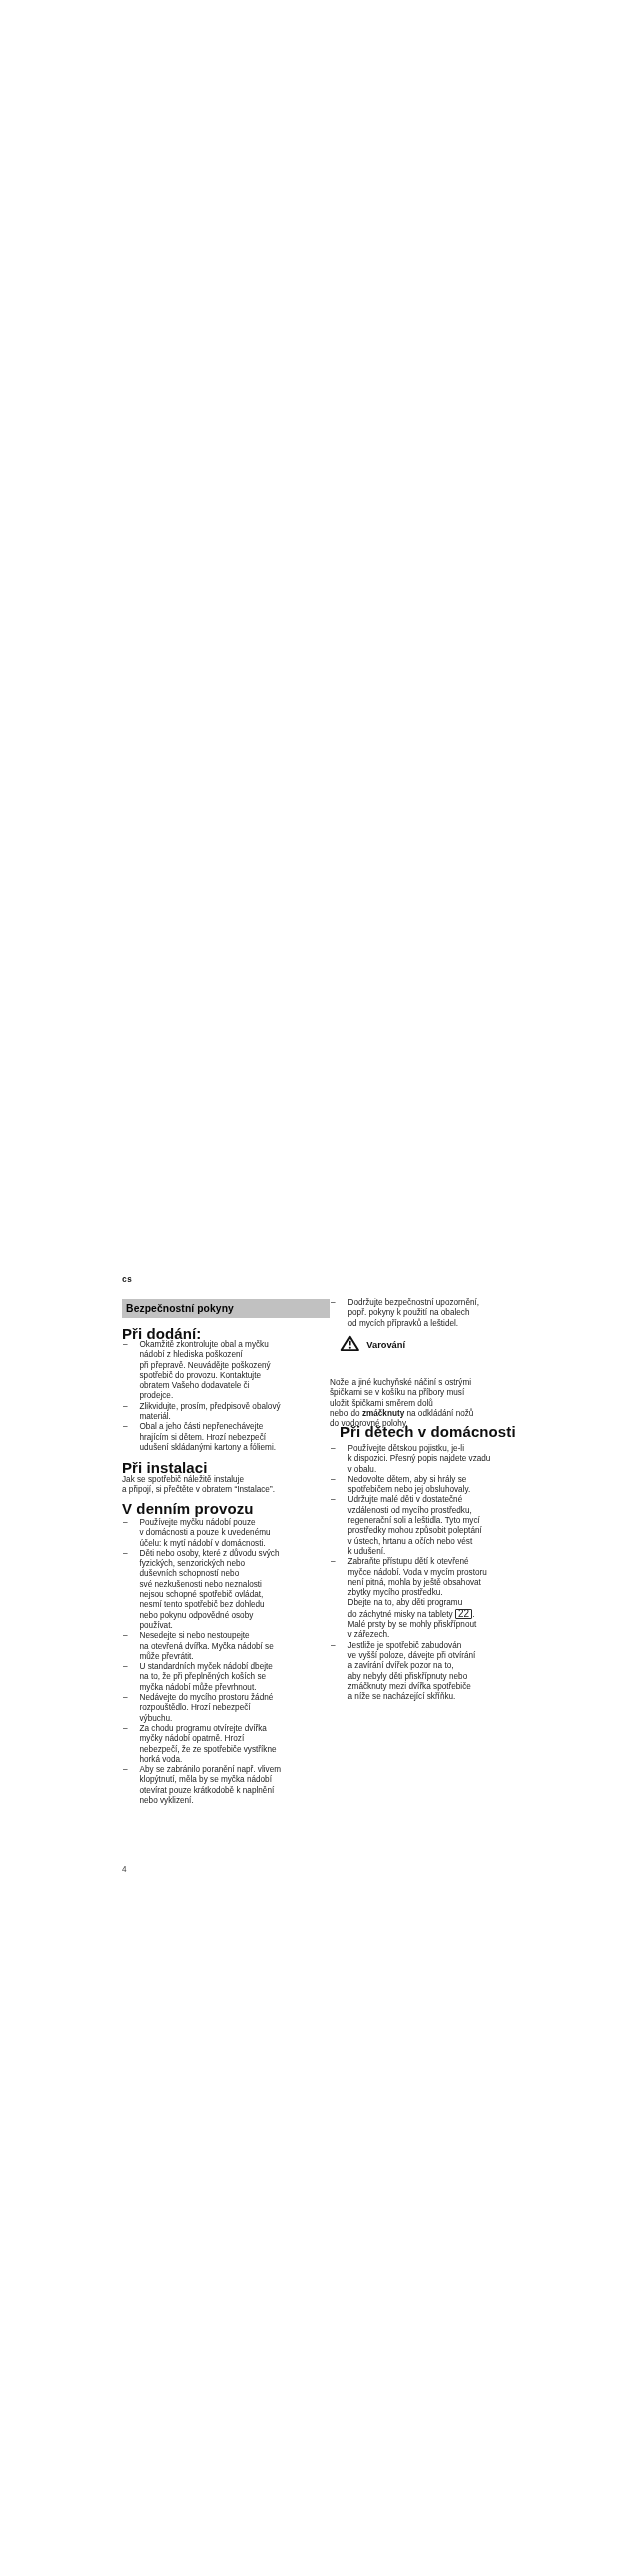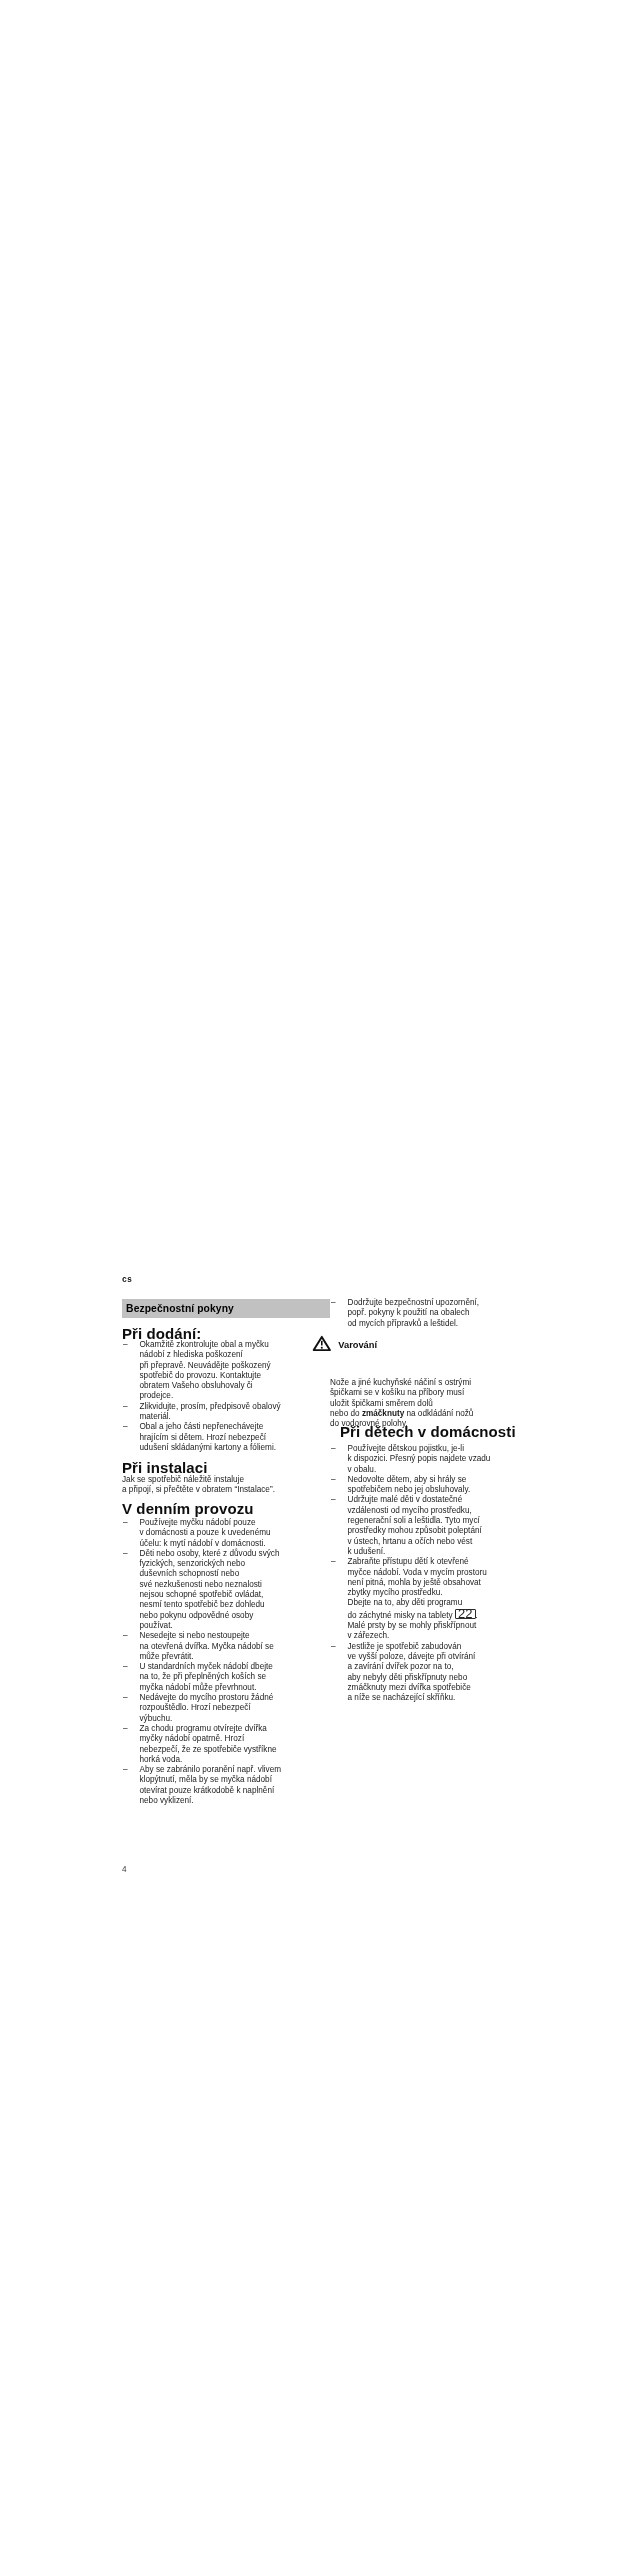--- a/index.html
+++ b/index.html
@@ -30,21 +30,21 @@
   .dash{flex:0 0 16.5px;padding-left:1px;color:#222;}
   .txt{flex:1;white-space:pre-line;}
   .warn-head{display:flex;align-items:center;gap:6.7px;}
   .warn-title{font-size:9.3px;font-weight:700;color:#0d0d0d;}
   .warn-body{width:196px;margin-top:20px;}
   .refbox{
     display:inline-block;
     border:1px solid #2b2b2b;
     border-radius:1px;
     padding:0 2.1px;
-    font-size:13px;
+    font-size:10px;
     line-height:8.2px;
     color:#222;
   }
   .pagenum{font-size:8.2px;color:#3c3c3c;}
   b{font-weight:700;color:#161616;}
 </style>
 </head>
 <body>
 
 <div class="page">
@@ -57,21 +57,21 @@
 
   <div class="abs h3" style="left:122px;top:1325px;">Při dodání:</div>
 
   <ul class="abs blist" style="left:122px;top:1340px;">
     <li>
       <span class="dash">–</span>
       <span class="txt">Okamžitě zkontrolujte obal a myčku
 nádobí z hlediska poškození
 při přepravě. Neuvádějte poškozený
 spotřebič do provozu. Kontaktujte
-obratem Vašeho obsluhovaly či
+obratem Vašeho dodavatele či
 prodejce.</span>
     </li>
     <li>
       <span class="dash">–</span>
       <span class="txt">Zlikvidujte, prosím, předpisově obalový
 materiál.</span>
     </li>
     <li>
       <span class="dash">–</span>
       <span class="txt">Obal a jeho části nepřenechávejte
@@ -141,21 +141,21 @@
 
   <ul class="abs blist" style="left:330px;top:1298px;">
     <li>
       <span class="dash">–</span>
       <span class="txt">Dodržujte bezpečnostní upozornění,
 popř. pokyny k použití na obalech
 od mycích přípravků a leštidel.</span>
     </li>
   </ul>
 
-  <div class="abs warn-head" style="left:312px;top:1335px;">
+  <div class="abs warn-head" style="left:340px;top:1335px;">
     <span>
       <svg width="19.6" height="17" viewBox="0 0 40 34" aria-hidden="true">
         <path d="M20 3.5 L36.5 30.5 L3.5 30.5 Z" fill="none" stroke="#111111" stroke-width="4" stroke-linejoin="round"></path>
         <rect x="18.4" y="11.5" width="3.2" height="9.5" fill="#111111"></rect>
         <circle cx="20" cy="25.8" r="2.1" fill="#111111"></circle>
       </svg>
     </span>
     <span class="warn-title">Varování</span>
   </div>
 

